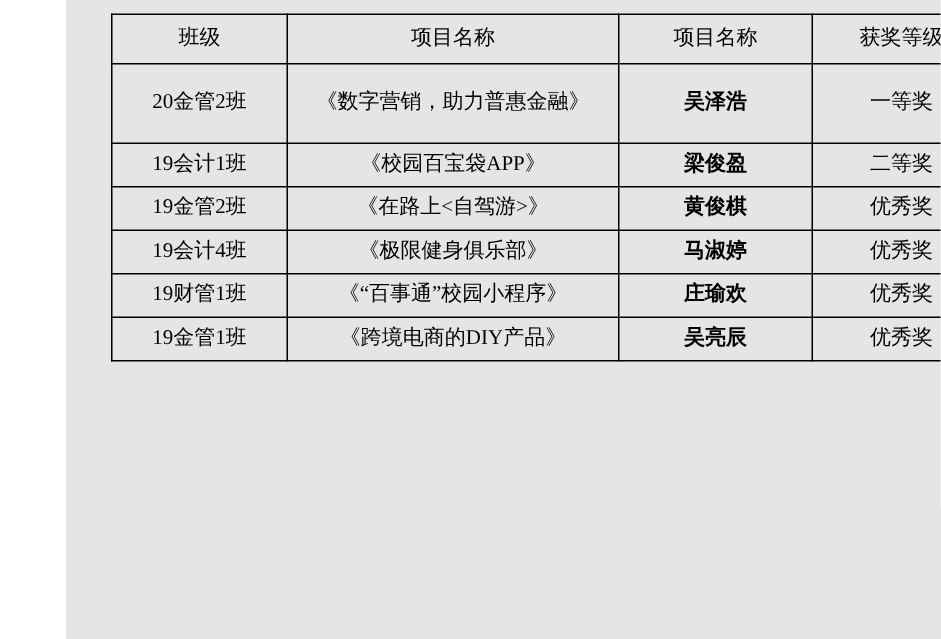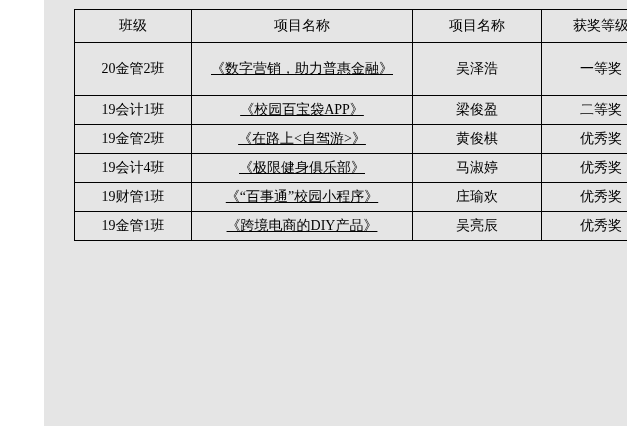--- a/index.html
+++ b/index.html
@@ -41,33 +41,32 @@
     line-height: 1.45;
     padding: 3px 2px;
     font-family: "Liberation Serif", "DejaVu Serif", serif;
   }
   table.award-table th {
     font-weight: normal;
     height: 26px;
   }
   .col-class { width: 112px; }
   .col-name  { width: 216px; }
-  .col-leader{ width: 124px; }
+  .col-leader{ width: 124px; font-weight: bold; }
   .col-level { width: 114px; }
 
   tr.row-tall td {
     height: 46px;
   }
   tr.row-normal td {
     height: 22px;
   }
   .cell-name {
     padding-left: 6px;
     padding-right: 6px;
-    text-decoration: underline;
   }
 </style>
 </head>
 <body>
 
 <div class="page">
   <div class="table-wrap">
     <table class="award-table">
       <thead>
         <tr>

